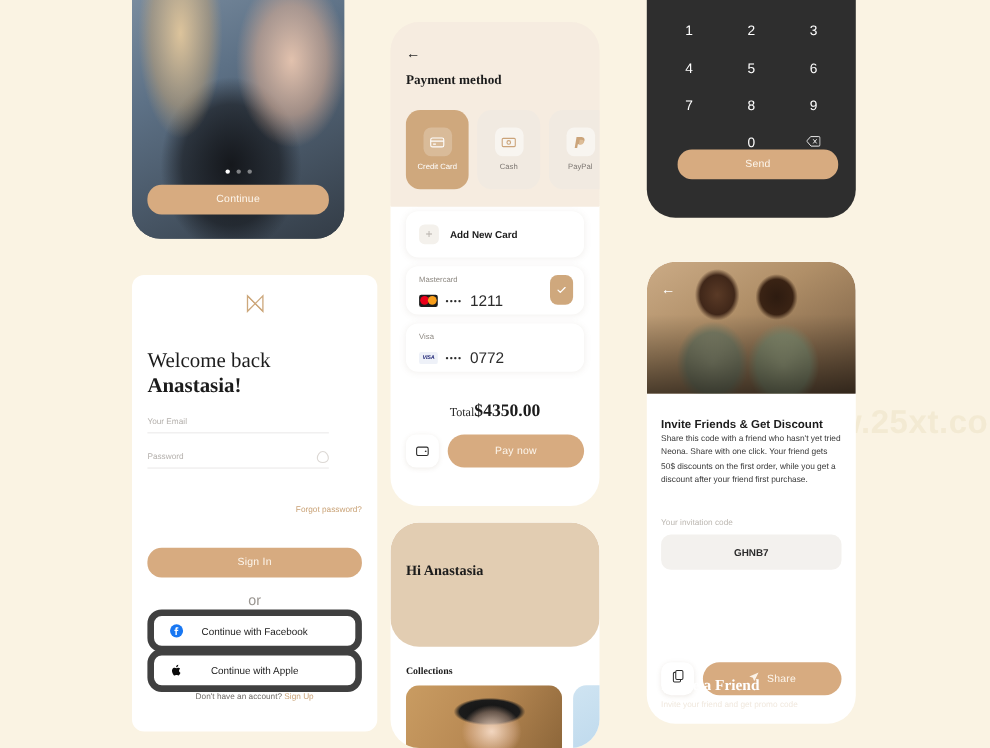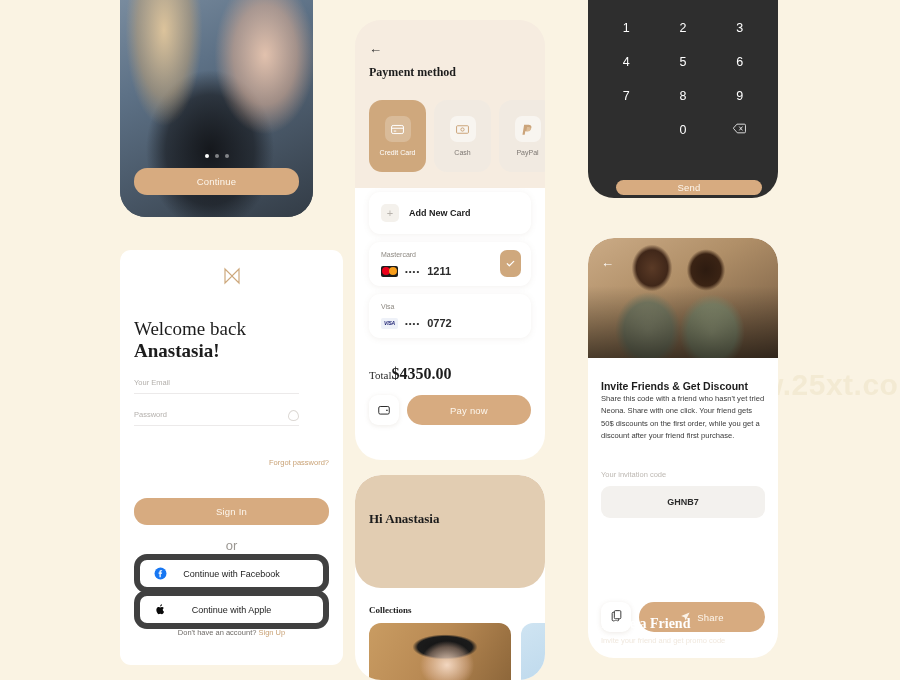--- a/index.html
+++ b/index.html
@@ -91,32 +91,32 @@
     box-shadow: 0 1px 6px rgba(140,120,95,.10); }
   #addNew { top: 172px; height: 42px; display: flex; align-items: center; gap: 10px; padding-left: 12px; }
   #addNew .plus { width: 18px; height: 18px; border-radius: 5px; background: #f4f1ec;
     display: flex; align-items: center; justify-content: center; color: #b8b3ad; font-size: 11px; }
   #addNew .t { font-size: 9px; font-weight: 700; color: #1c1c1c; }
   #cMc { top: 222px; height: 44px; }
   #cVi { top: 274px; height: 44px; }
   .paycard .brandname { position: absolute; left: 12px; top: 9px; font-size: 7px; color: #8d8881; }
   .paycard .numrow { position: absolute; left: 12px; top: 23px; display: flex; align-items: center; gap: 7px; }
   .paycard .dots4 { font-size: 8px; letter-spacing: 1px; color: #2b2b2b; }
-  .paycard .last4 { font-size: 11px; color: #2b2b2b; font-weight: bold; }
+  .paycard .last4 { font-size: 14px; color: #2b2b2b; }
   .mclogo { width: 17px; height: 11px; border-radius: 2px; background: #1c1c1c; position: relative; overflow:hidden; }
   .mclogo i { position: absolute; top: 1.5px; width: 8px; height: 8px; border-radius: 50%; display:block; }
   .mclogo i.r { left: 1px; background: #eb001b; }
   .mclogo i.y { right: 1px; background: #f79e1b; }
   .visalogo { width: 17px; height: 11px; border-radius: 2px; background: #eef1f8;
     display: flex; align-items: center; justify-content: center; font-size: 5px; font-weight: 700;
     font-style: italic; color: #1a1f71; letter-spacing: -.2px; }
   .tick { position: absolute; right: 10px; top: 8px; width: 21px; height: 27px; border-radius: 7px;
     background: #cfa87d; display: flex; align-items: center; justify-content: center; cursor:pointer; }
   #pay .totalrow { position: absolute; left: 14px; right: 14px; top: 345px; display: flex;
-    align-items: baseline; justify-content: flex-start; }
+    align-items: baseline; justify-content: center; }
   #pay .totalrow .lb { font-family: "Liberation Serif", serif; font-size: 11px; color: #2b2b2b; }
   #pay .totalrow .vl { font-family: "Liberation Serif", serif; font-weight: 700; font-size: 16px; color: #1c1c1c; }
   #pay .payrow { position: absolute; left: 14px; right: 14px; top: 375px; display: flex; gap: 8px; align-items: center; }
   #pay .wallet { width: 30px; height: 30px; border-radius: 9px; background: #fff;
     box-shadow: 0 1px 5px rgba(140,120,95,.14); display:flex; align-items:center; justify-content:center; cursor:pointer; }
   #pay .paynow { flex: 1; height: 30px; border-radius: 15px; }
 
   
   #home { left: 355px; top: 475px; width: 190px; height: 205px; background: #fff; border-radius: 26px; }
   #home .hhead { position: absolute; left: 0; right: 0; top: 0; height: 113px; background: #e2cdb2;
@@ -139,21 +139,21 @@
       linear-gradient(120deg,#c99c62 0%,#b98a54 45%,#8a6438 100%); }
   #home .th2 { background: linear-gradient(150deg,#cfe4f2 0%,#bcd8ec 55%,#e8f1f7 100%); }
 
   
   #keypad { left: 588px; top: -60px; width: 190px; height: 258px; background: #2e2e2e; border-radius: 26px; }
   #keypad .grid { position: absolute; left: 10px; right: 10px; top: 78px;
     display: grid; grid-template-columns: repeat(3,1fr); row-gap: 14px; }
   #keypad .k { text-align: center; color: #fff; font-size: 12.5px; cursor: pointer;
     line-height: 20px; user-select: none; }
   #keypad .k.blank { cursor: default; }
-  #keypad .send { position: absolute; left: 28px; right: 16px; top: 196px; height: 15px; border-radius: 13px; margin-top: 44px; }
+  #keypad .send { position: absolute; left: 28px; right: 16px; top: 196px; height: 27px; border-radius: 13px; }
 
   
   #invite { left: 588px; top: 238px; width: 190px; height: 420px; background: #fff; border-radius: 26px; }
   #invite .hero { position: absolute; left: 0; right: 0; top: 0; height: 120px;
     border-radius: 26px 26px 0 0; overflow: hidden;
     background:
       radial-gradient(ellipse 26px 30px at 64px 30px, #5a3a26 0%, #402719 60%, rgba(64,39,25,0) 78%),
       radial-gradient(ellipse 24px 26px at 118px 32px, #2d1b10 0%, #3a2314 62%, rgba(58,35,20,0) 80%),
       radial-gradient(ellipse 40px 46px at 60px 92px, #8e9176 0%, #7e8168 60%, rgba(126,129,104,0) 82%),
       radial-gradient(ellipse 40px 46px at 124px 94px, #9aa07f 0%, #878d6f 60%, rgba(135,141,111,0) 82%),

